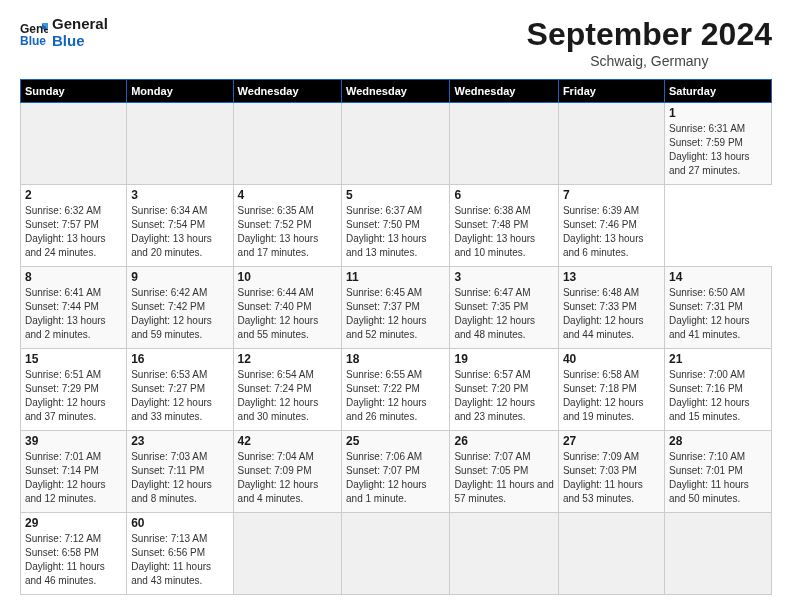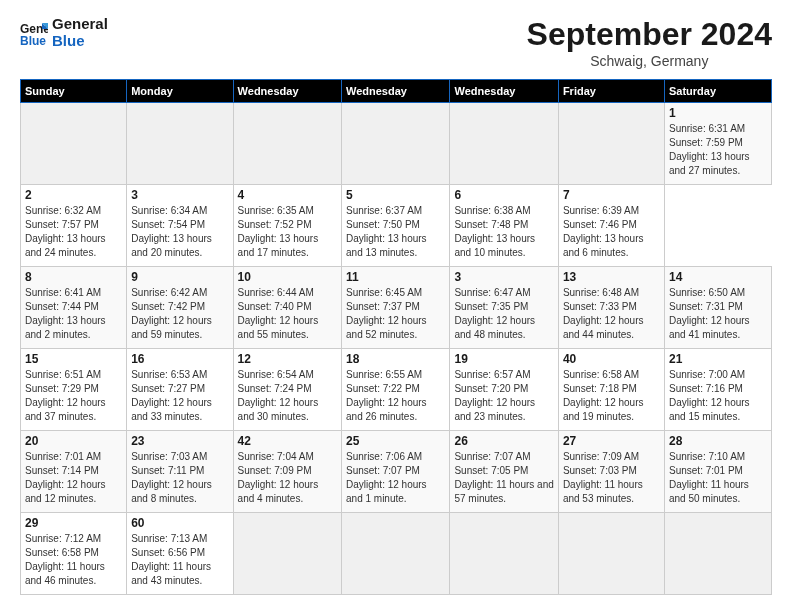--- a/index.html
+++ b/index.html
@@ -219,21 +219,21 @@
             <span class="day-num">40</span>
             <div class="day-info">Sunrise: 6:58 AM<br>Sunset: 7:18 PM<br>Daylight: 12 hours and 19 minutes.</div>
           </td>
           <td>
             <span class="day-num">21</span>
             <div class="day-info">Sunrise: 7:00 AM<br>Sunset: 7:16 PM<br>Daylight: 12 hours and 15 minutes.</div>
           </td>
         </tr>
         <tr>
           <td>
-            <span class="day-num">20</span>
+            <span class="day-num">39</span>
             <div class="day-info">Sunrise: 7:01 AM<br>Sunset: 7:14 PM<br>Daylight: 12 hours and 12 minutes.</div>
           </td>
           <td>
             <span class="day-num">23</span>
             <div class="day-info">Sunrise: 7:03 AM<br>Sunset: 7:11 PM<br>Daylight: 12 hours and 8 minutes.</div>
           </td>
           <td>
             <span class="day-num">42</span>
             <div class="day-info">Sunrise: 7:04 AM<br>Sunset: 7:09 PM<br>Daylight: 12 hours and 4 minutes.</div>
           </td>

